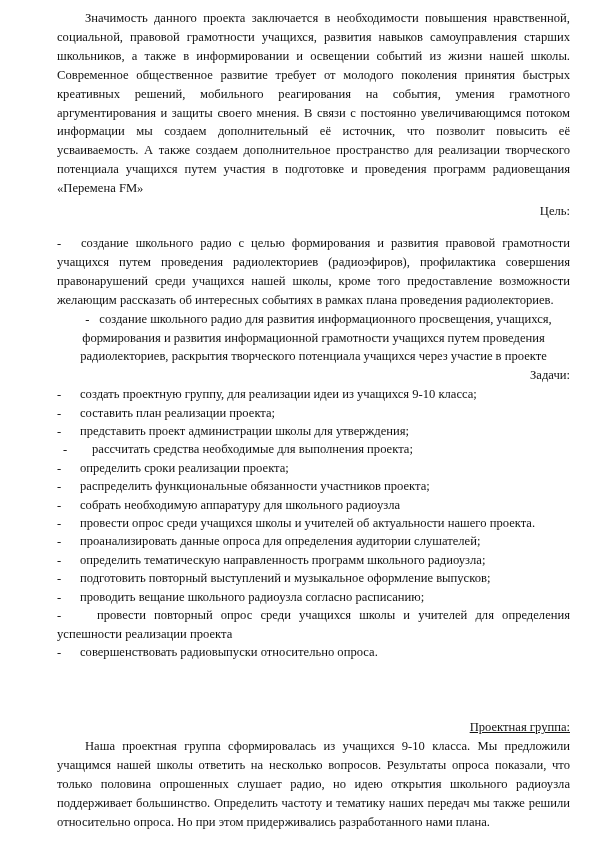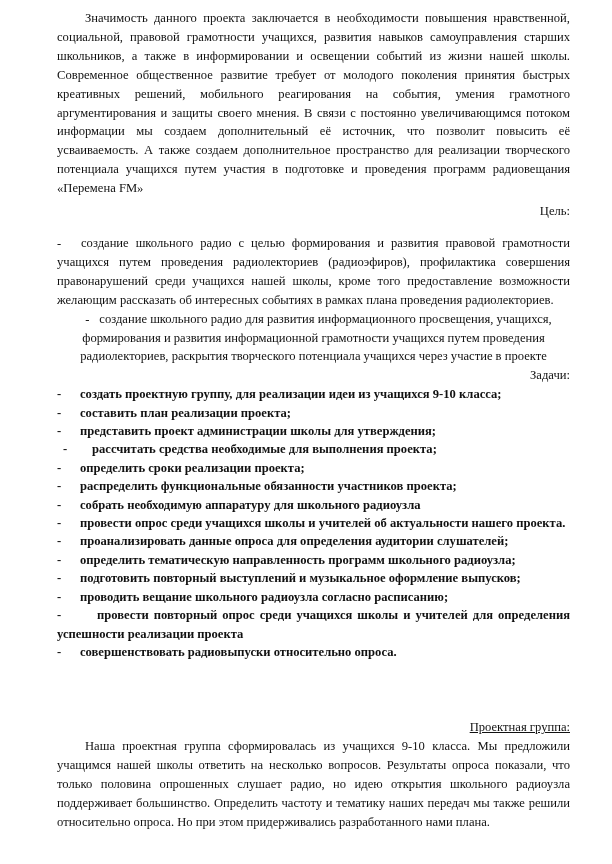--- a/index.html
+++ b/index.html
@@ -42,21 +42,20 @@
       width: 24px;
     }
     .task-list {
       margin: 0;
       padding: 0;
       list-style: none;
     }
     .task-item {
       margin: 0;
       line-height: 18.4px;
-      font-weight: bold;
     }
     .task-item .dash {
       display: inline-block;
       width: 23px;
     }
     .task-item.shifted .dash {
       width: 29px;
       padding-left: 6px;
     }
     .task-item.wrap {

